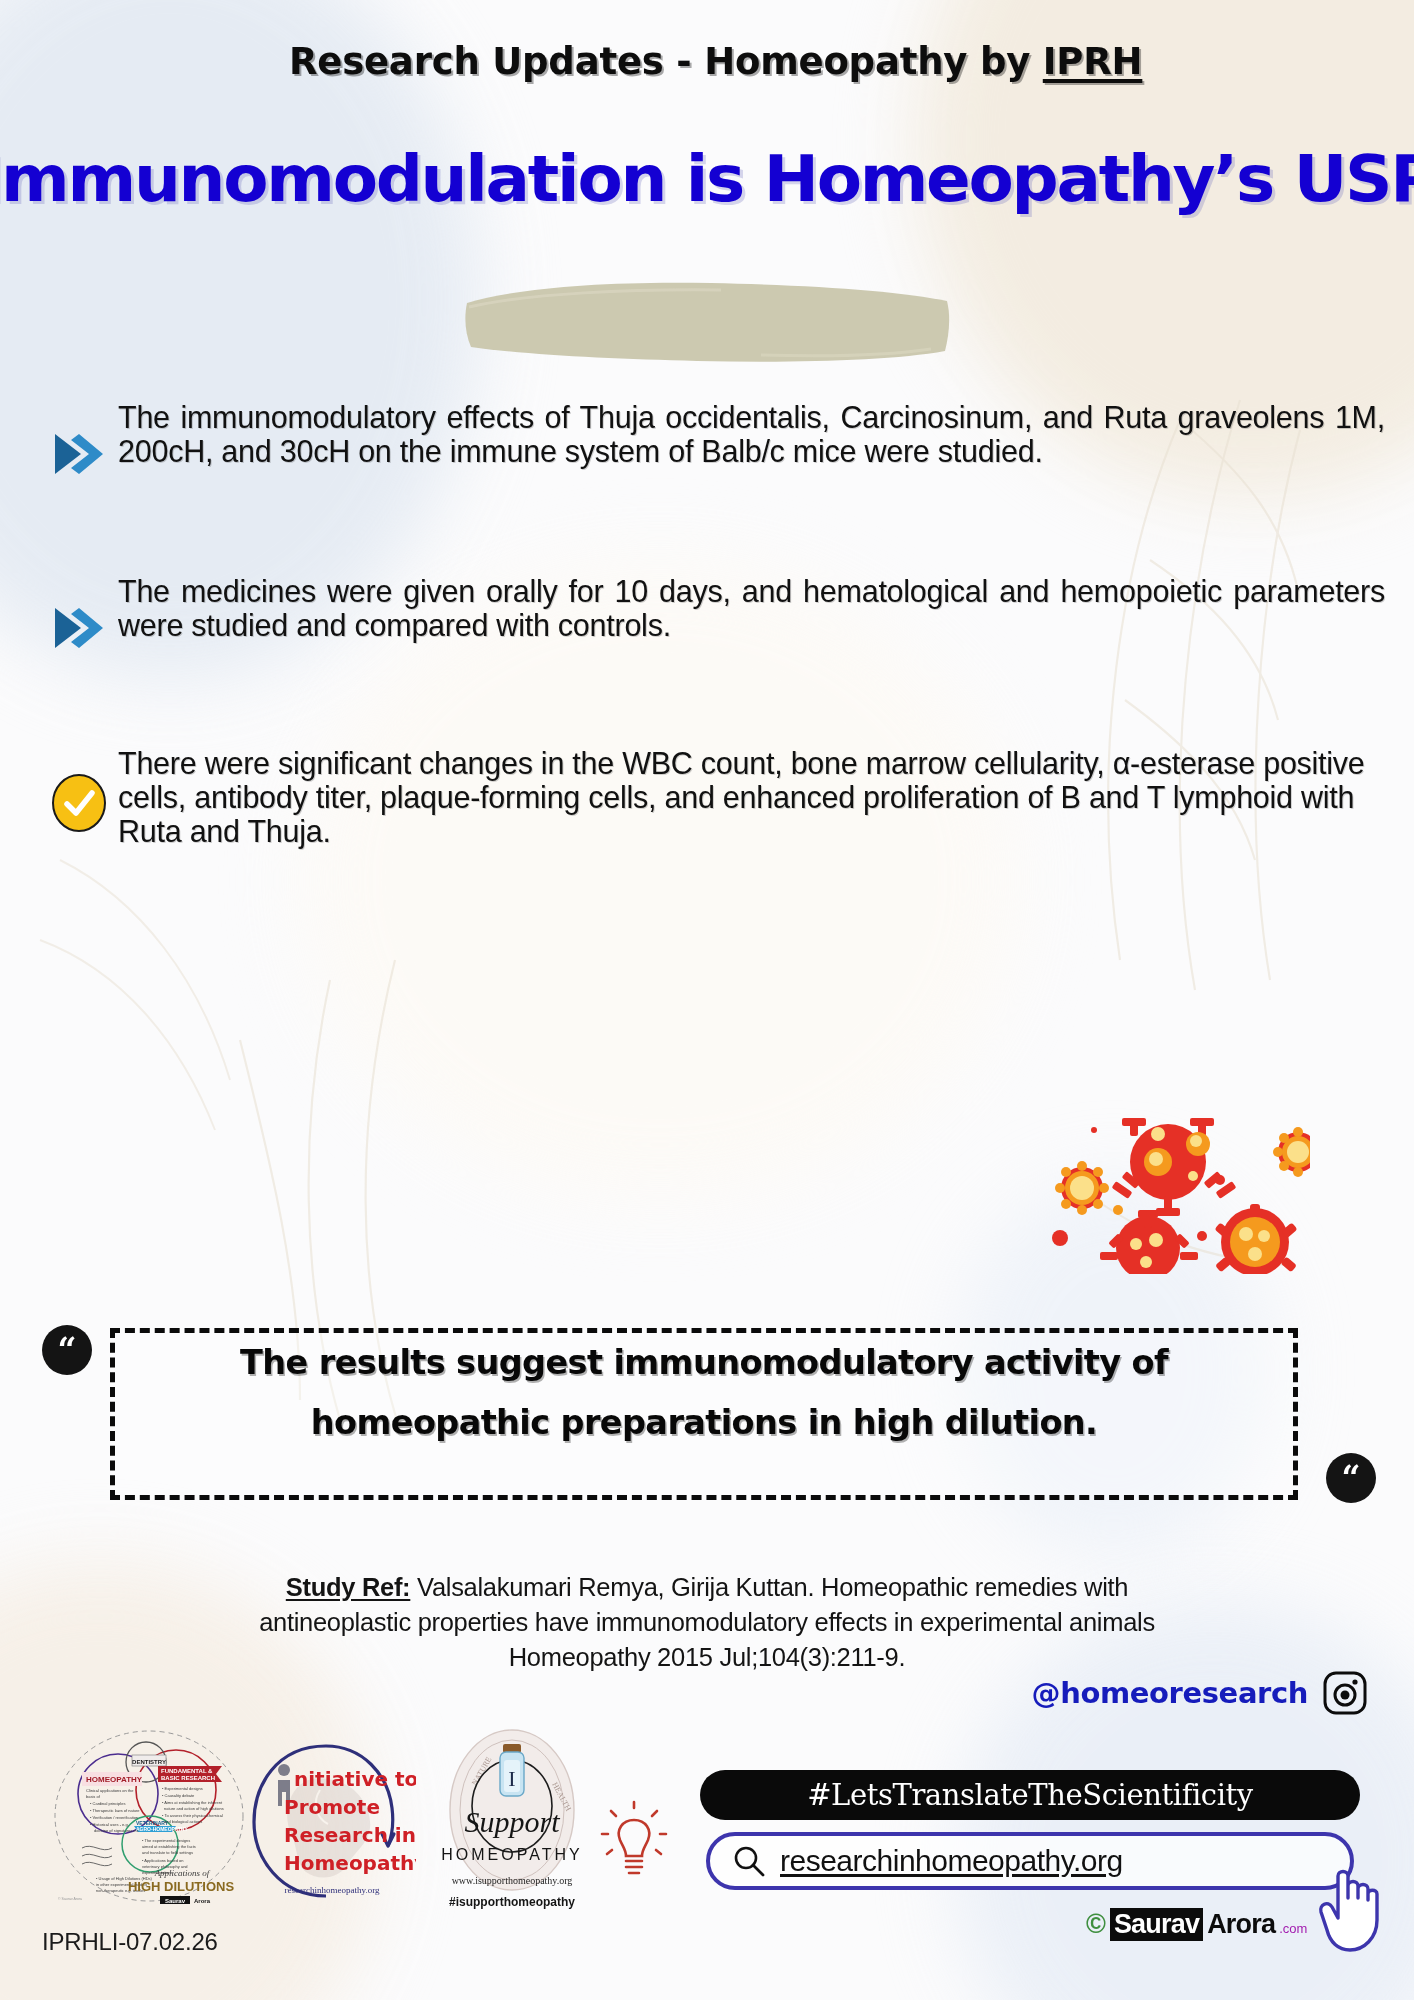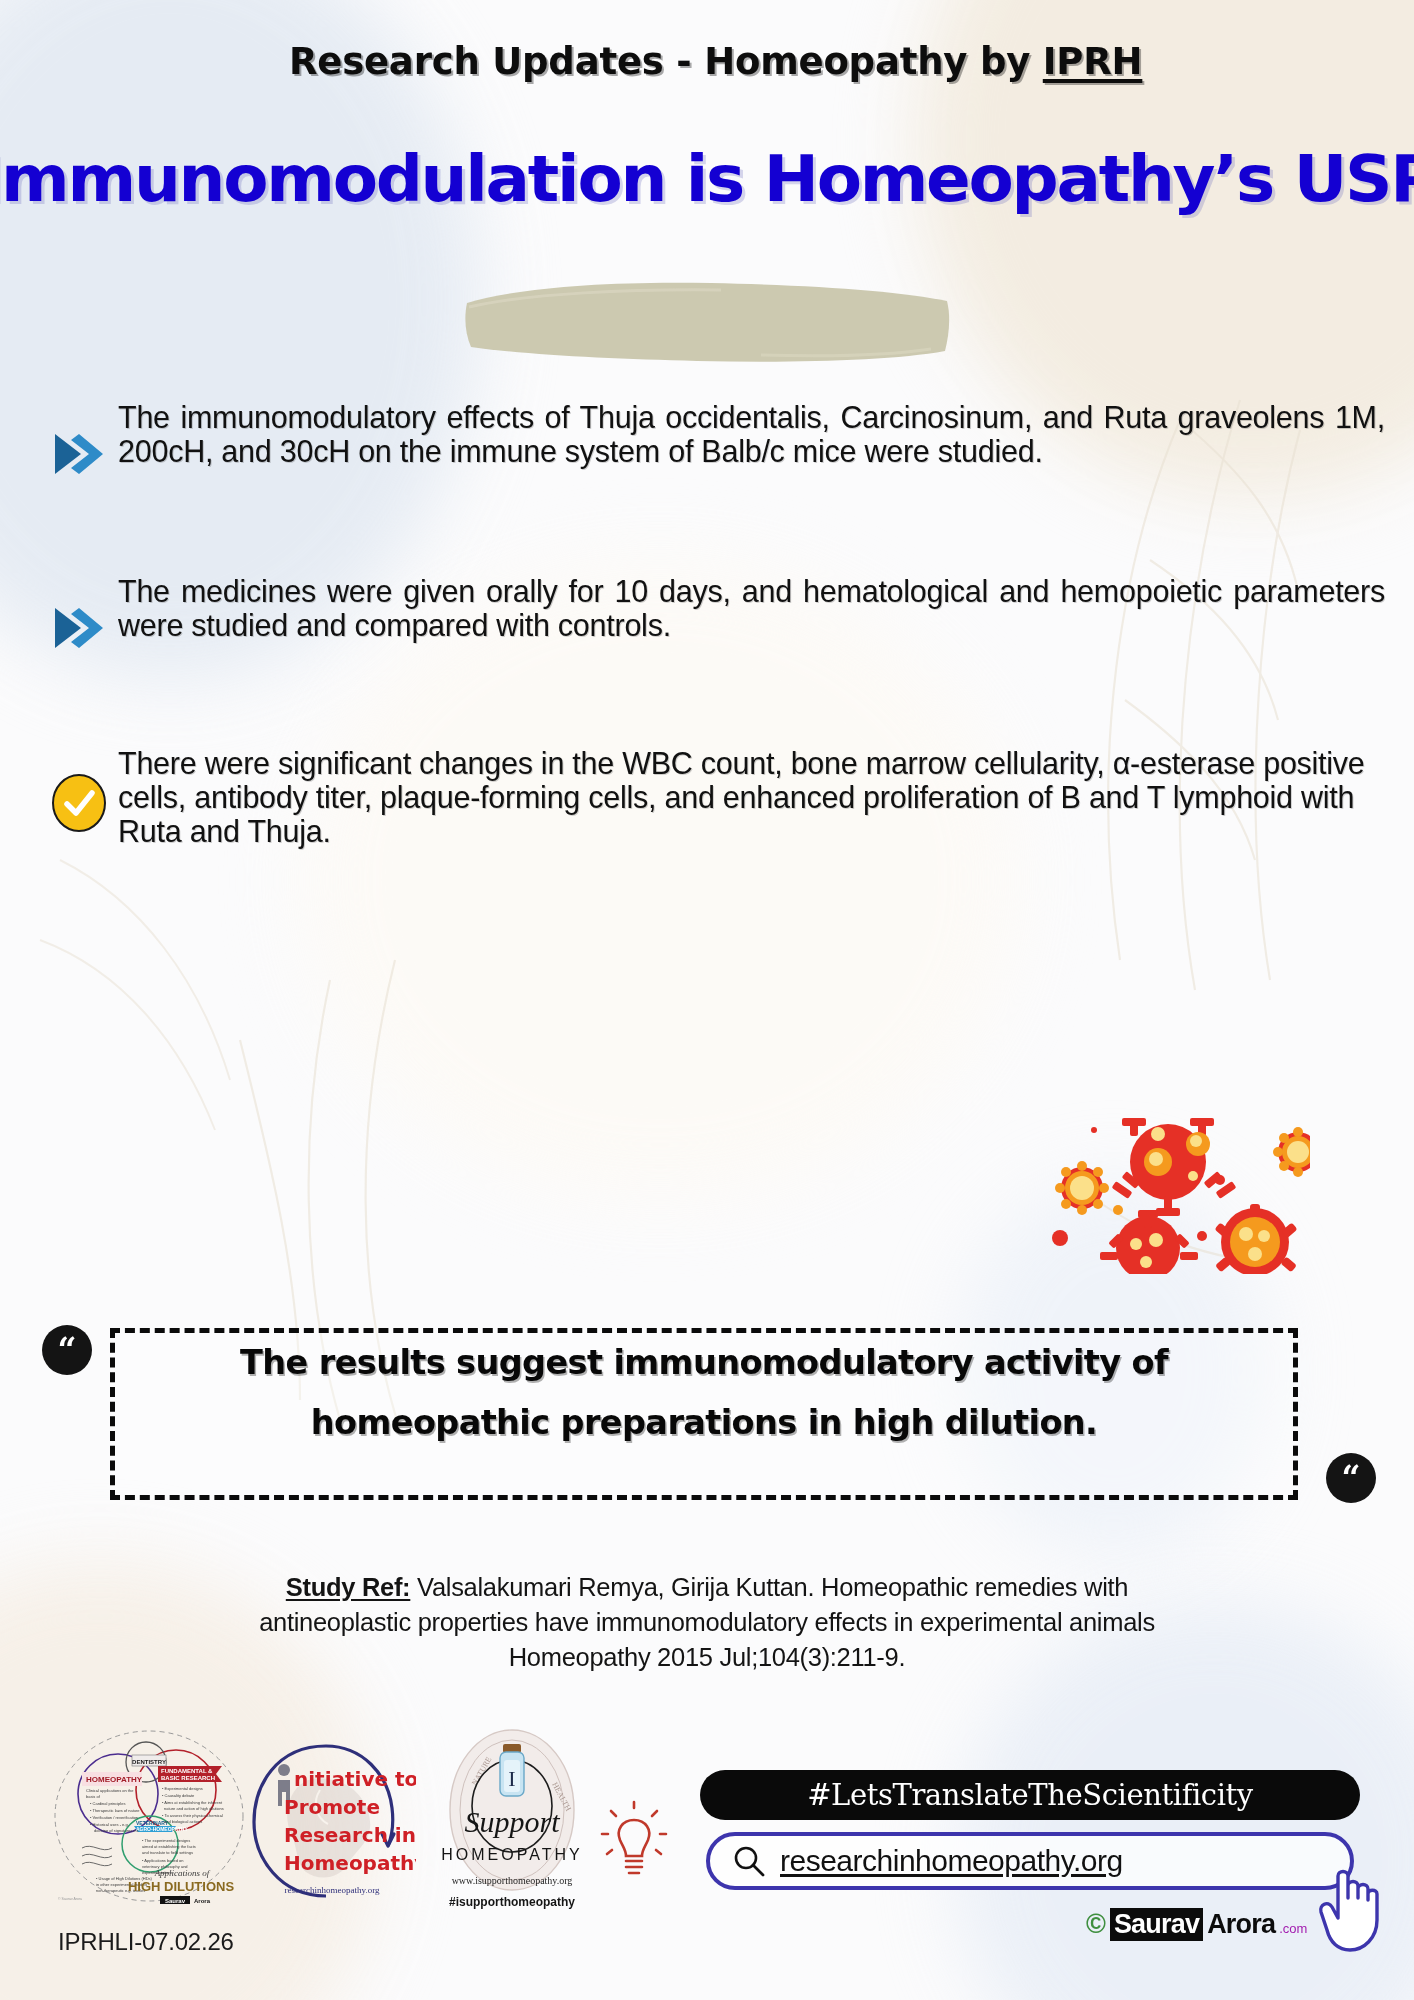--- a/index.html
+++ b/index.html
@@ -124,21 +124,21 @@
   
   #footer { position:absolute; left:0; top:1680px; width:100%; height:320px; z-index:6; }
 
   .logo { position:absolute; }
   #logo-venn   { left:50px;  top:48px;  width:198px; height:176px; }
   #logo-iprh   { left:236px; top:50px;  width:180px; height:180px; }
   #logo-isupp  { left:414px; top:44px;  width:196px; height:190px; }
   #bulb        { left:600px; top:118px; width:68px;  height:80px; }
 
   #iprhli {
-    position:absolute; left:58px; top:248px;
+    position:absolute; left:42px; top:248px;
     font-size:24px; color:#1b1b1b; letter-spacing:-.2px;
     font-family:"Liberation Sans", sans-serif;
   }
 
   #insta-row {
     position:absolute; right:46px; top:-10px;
     display:flex; align-items:center; gap:14px;
   }
   #insta-handle {
     font-size:29px; font-weight:700; color:#161cbb;
@@ -460,20 +460,29 @@
   <svg id="bulb" class="logo" viewBox="0 0 68 80">
     <g stroke="#c0392b" stroke-width="2.6" fill="none" stroke-linecap="round">
       <path d="M34 22 C22 22 16 32 20 42 C23 49 26 52 26 58 H42 C42 52 45 49 48 42 C52 32 46 22 34 22 Z"></path>
       <path d="M26 63 H42 M26 69 H42 M29 75 H39"></path>
       <path d="M34 10 V4 M16 18 L11 13 M52 18 L57 13 M8 36 H2 M60 36 H66 M12 52 L7 56 M56 52 L61 56"></path>
     </g>
   </svg>
 
   <div id="iprhli">IPRHLI-07.02.26</div>
 
+  <div id="insta-row">
+    <span id="insta-handle">@homeoresearch</span>
+    <svg width="46" height="46" viewBox="0 0 46 46">
+      <rect x="3" y="3" width="40" height="40" rx="11" fill="none" stroke="#0c0c0c" stroke-width="3"></rect>
+      <circle cx="23" cy="25" r="10" fill="none" stroke="#0c0c0c" stroke-width="3"></circle>
+      <circle cx="23" cy="25" r="4.5" fill="#0c0c0c"></circle>
+      <circle cx="33" cy="12" r="2.6" fill="#0c0c0c"></circle>
+    </svg>
+  </div>
 
   <div id="hashtag">
     <span>#LetsTranslateTheScientificity</span>
   </div>
 
   <div id="searchbar">
     <svg width="34" height="34" viewBox="0 0 34 34">
       <circle cx="14" cy="14" r="10" fill="none" stroke="#111" stroke-width="2.6"></circle>
       <line x1="21" y1="21" x2="31" y2="31" stroke="#111" stroke-width="2.8" stroke-linecap="round"></line>
     </svg>

